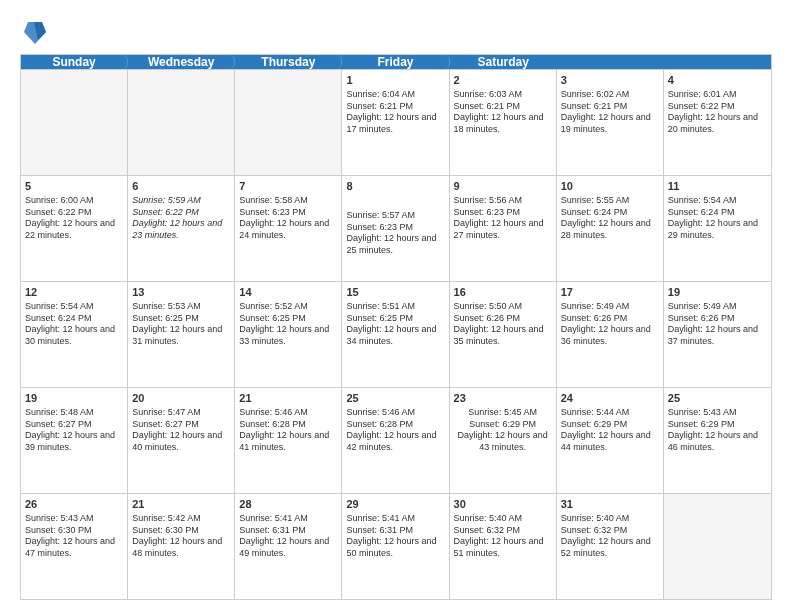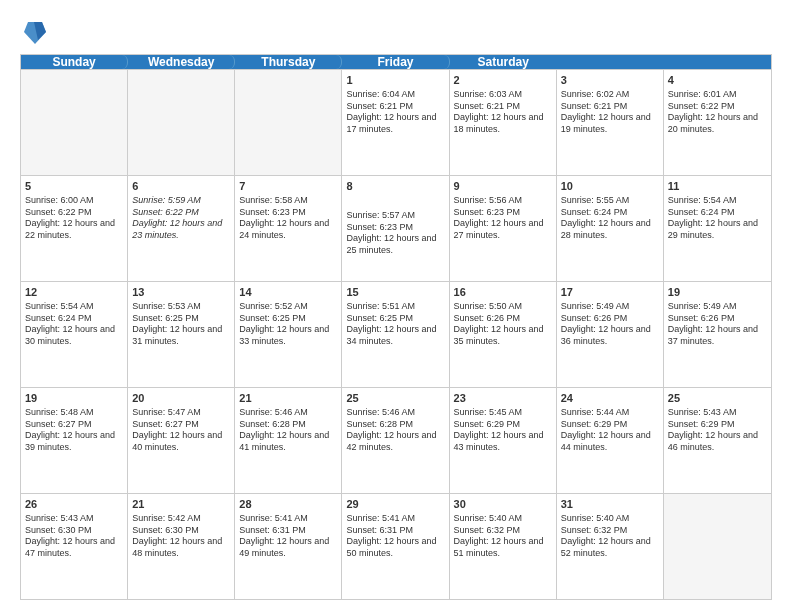--- a/index.html
+++ b/index.html
@@ -285,21 +285,21 @@
 Daylight: 12 hours and 41 minutes.</div>
           </div>
           <div class="cal-cell">
             <span class="day-number">25</span>
             <div class="cell-text" style="white-space: pre-line;">Sunrise: 5:46 AM
 Sunset: 6:28 PM
 Daylight: 12 hours and 42 minutes.</div>
           </div>
           <div class="cal-cell">
             <span class="day-number">23</span>
-            <div class="cell-text" style="white-space: pre-line;">Sunrise: 5:45 AM
+            <div class="cell-text" style="white-space: pre-line; text-align: center;">Sunrise: 5:45 AM
 Sunset: 6:29 PM
 Daylight: 12 hours and 43 minutes.</div>
           </div>
           <div class="cal-cell">
             <span class="day-number">24</span>
             <div class="cell-text" style="white-space: pre-line;">Sunrise: 5:44 AM
 Sunset: 6:29 PM
 Daylight: 12 hours and 44 minutes.</div>
           </div>
           <div class="cal-cell">

